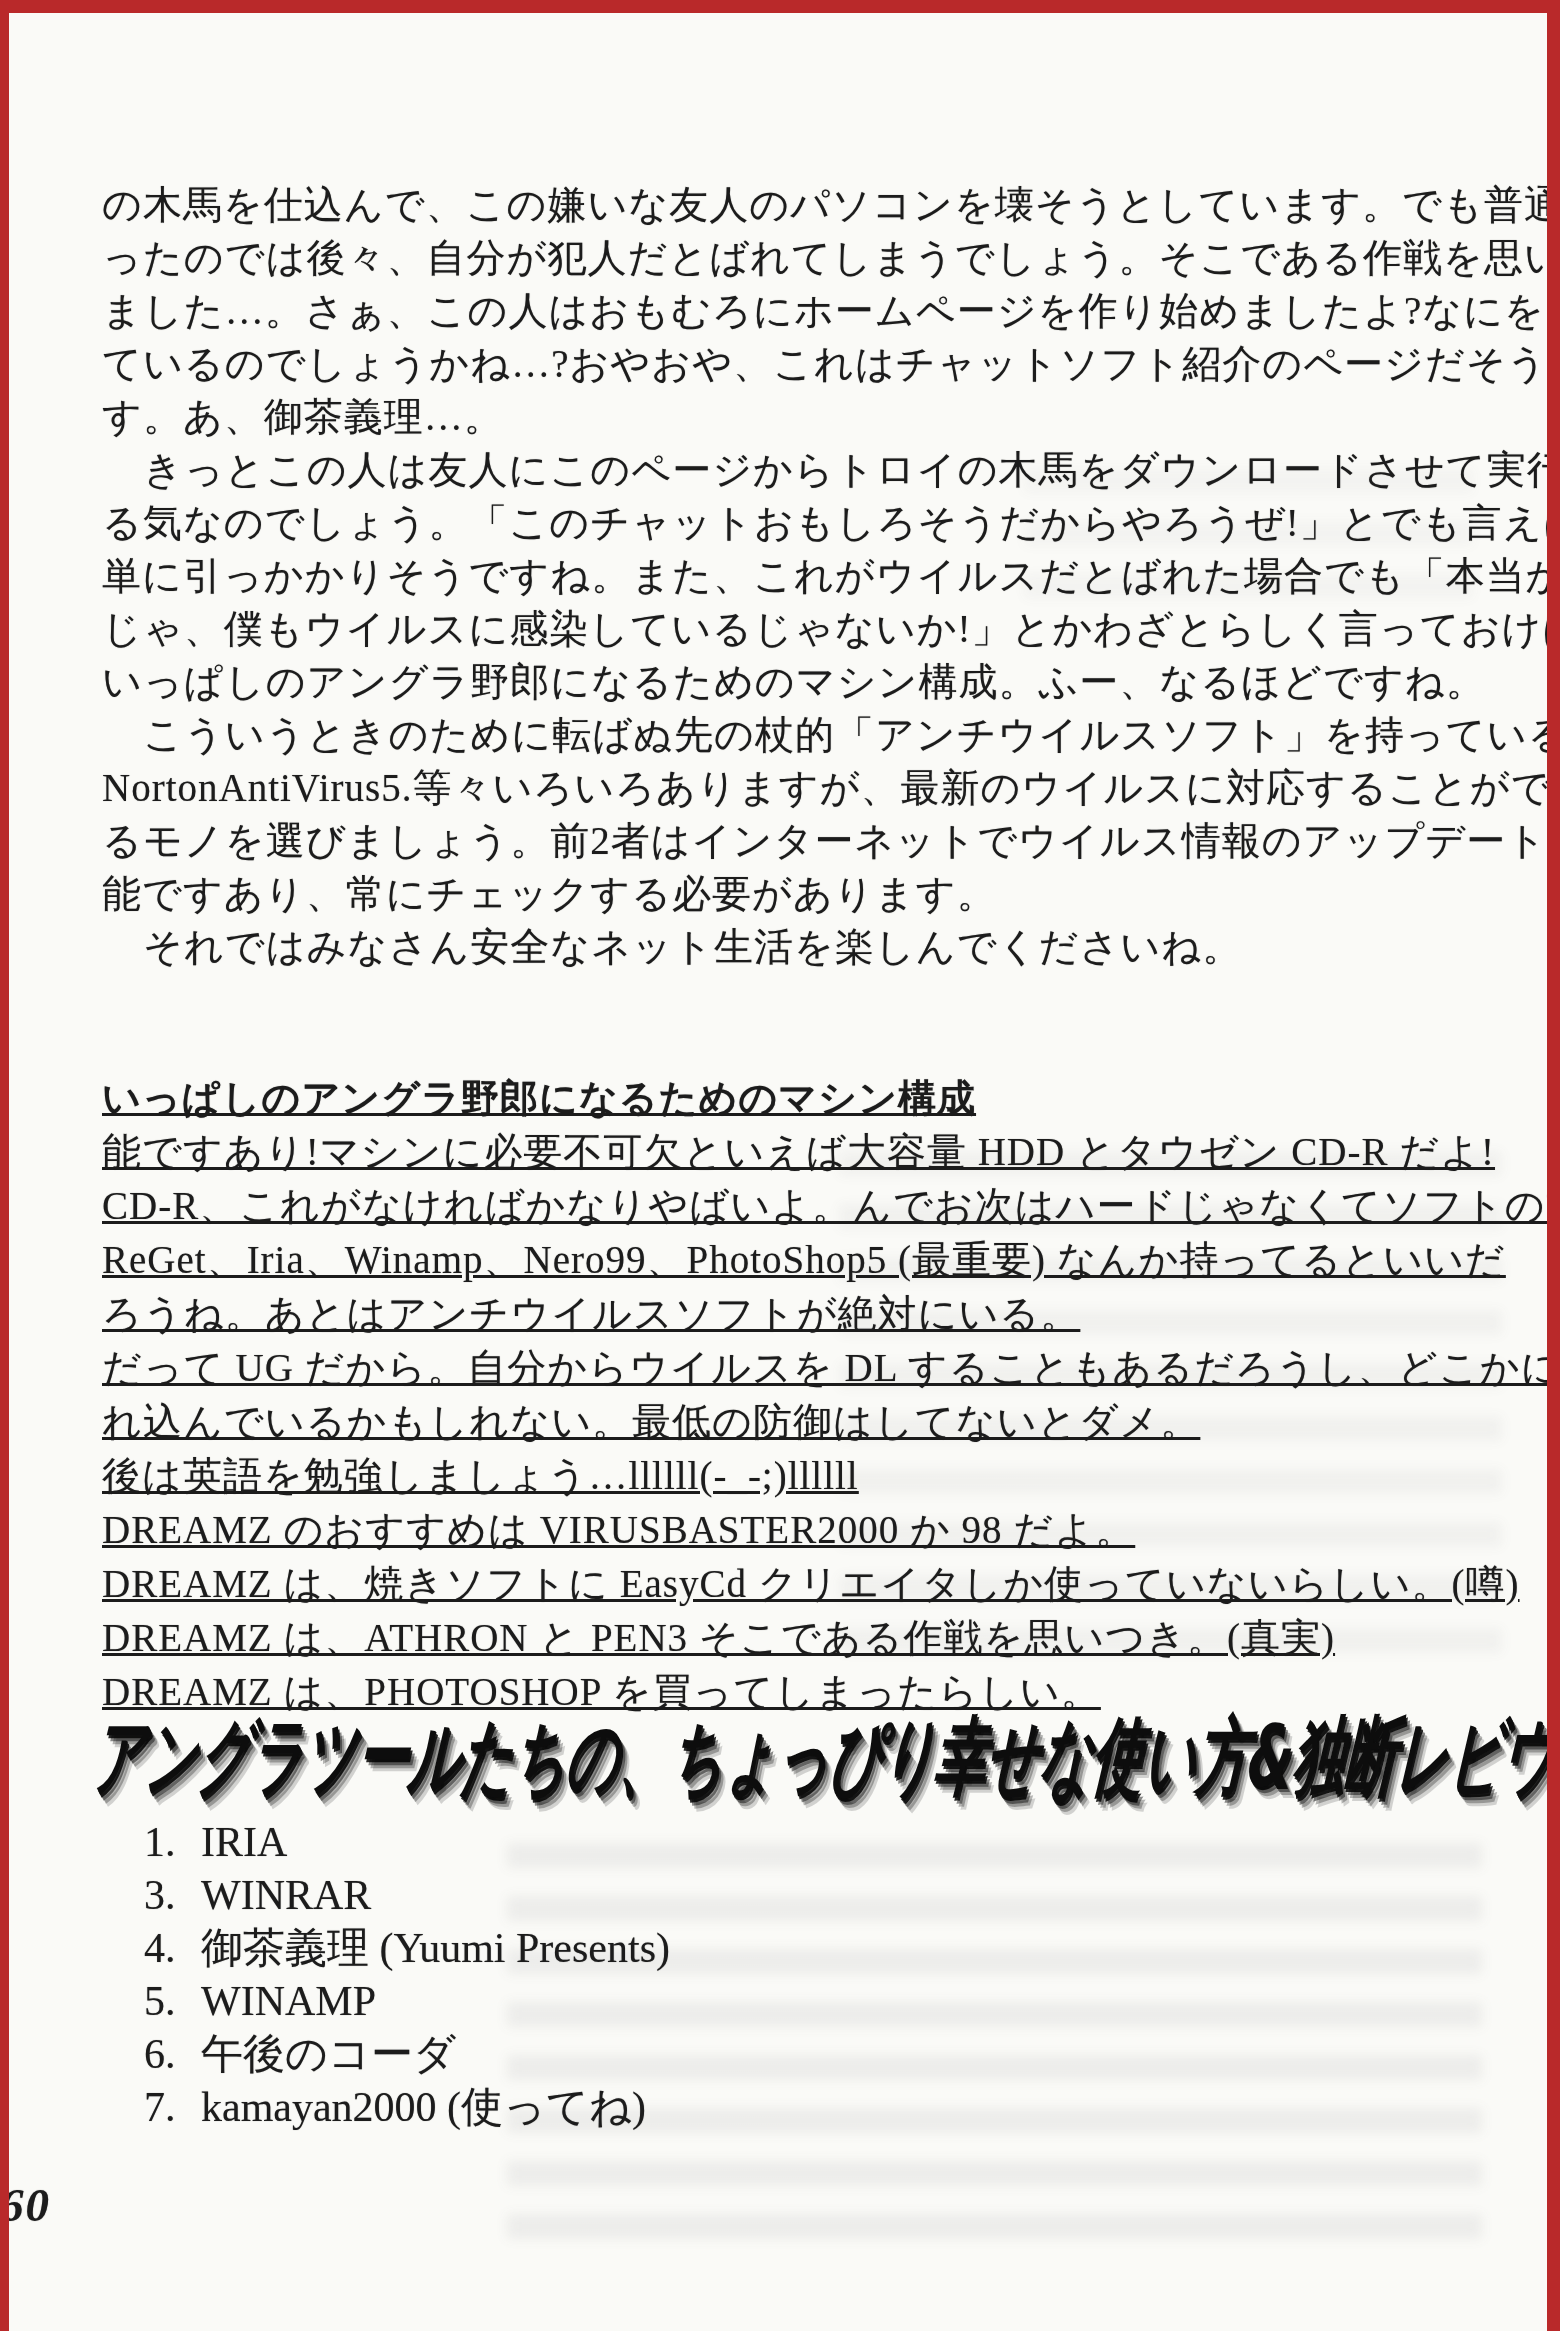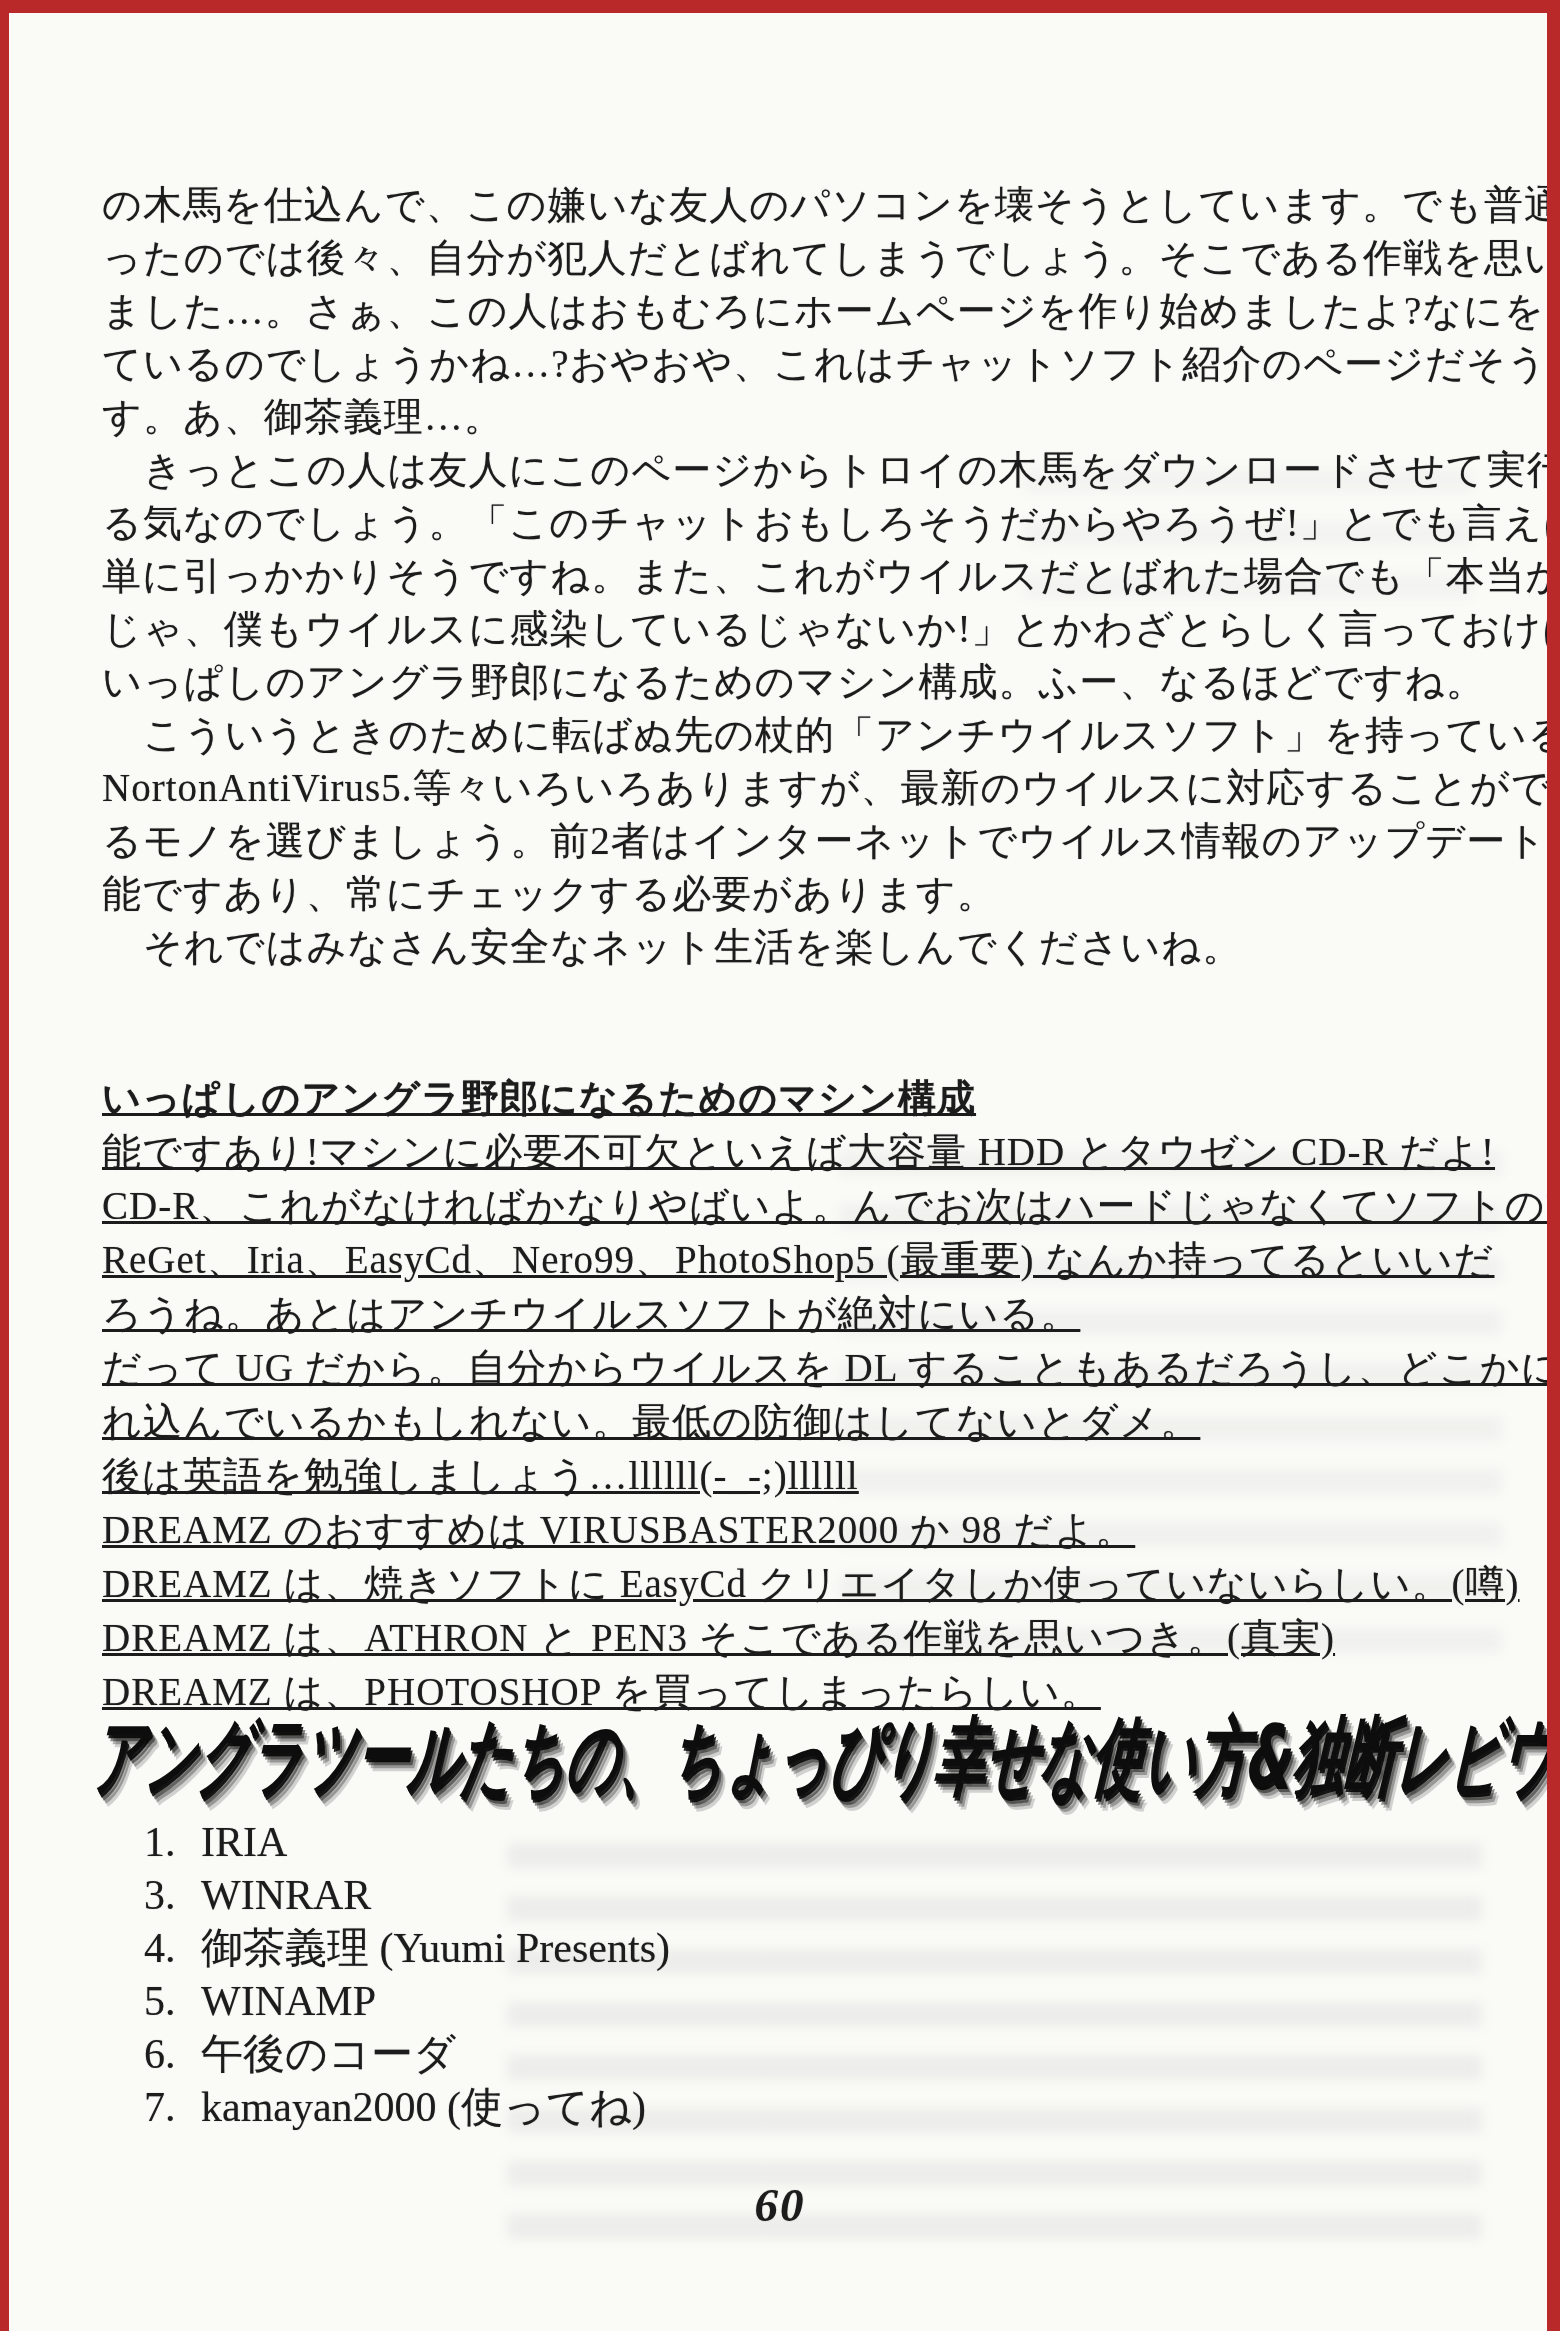--- a/index.html
+++ b/index.html
@@ -75,21 +75,21 @@
   #tools{position:absolute;left:144px;top:1816px;z-index:3;}
   #tools .row{
     font-size:42px;line-height:53px;height:53px;white-space:nowrap;
     text-shadow:0 0 1px rgba(20,20,20,.45);
   }
   #tools .num{display:inline-block;width:57px;}
   #tools .lbl{display:inline-block;}
 
   #pageno{
     position:absolute;left:0;right:0;top:2178px;
-    text-align:center;
+    text-align:left;
     font-size:47px;
     font-weight:bold;font-style:italic;
     letter-spacing:2px;
     z-index:3;
     text-shadow:0 0 1px rgba(20,20,20,.5);
   }
 </style>
 </head>
 <body>
 
@@ -116,21 +116,21 @@
   <div class="line">NortonAntiVirus5.等々いろいろありますが、最新のウイルスに対応することができ</div>
   <div class="line">るモノを選びましょう。前2者はインターネットでウイルス情報のアップデートが可</div>
   <div class="line">能ですあり、常にチェックする必要があります。</div>
   <div class="line indent">それではみなさん安全なネット生活を楽しんでくださいね。</div>
 </div>
 
 <div id="machine" class="textcol">
   <div class="line heading">いっぱしのアングラ野郎になるためのマシン構成</div>
   <div class="line">能ですあり!マシンに必要不可欠といえば大容量 HDD とタウゼン CD-R だよ!</div>
   <div class="line">CD-R、これがなければかなりやばいよ。んでお次はハードじゃなくてソフトの方だ。</div>
-  <div class="line">ReGet、Iria、EasyCd、Nero99、PhotoShop5 (最重要) なんか持ってるといいだ</div>
+  <div class="line">ReGet、Iria、Winamp、Nero99、PhotoShop5 (最重要) なんか持ってるといいだ</div>
   <div class="line">ろうね。あとはアンチウイルスソフトが絶対にいる。</div>
   <div class="line">だって UG だから。自分からウイルスを DL することもあるだろうし、どこかに紛</div>
   <div class="line">れ込んでいるかもしれない。最低の防御はしてないとダメ。</div>
   <div class="line">後は英語を勉強しましょう…llllll(-_-;)llllll</div>
   <div class="line">DREAMZ のおすすめは VIRUSBASTER2000 か 98 だよ。</div>
   <div class="line">DREAMZ は、焼きソフトに EasyCd クリエイタしか使っていないらしい。(噂)</div>
   <div class="line">DREAMZ は、ATHRON と PEN3 そこである作戦を思いつき。(真実)</div>
   <div class="line">DREAMZ は、PHOTOSHOP を買ってしまったらしい。</div>
 </div>
 

